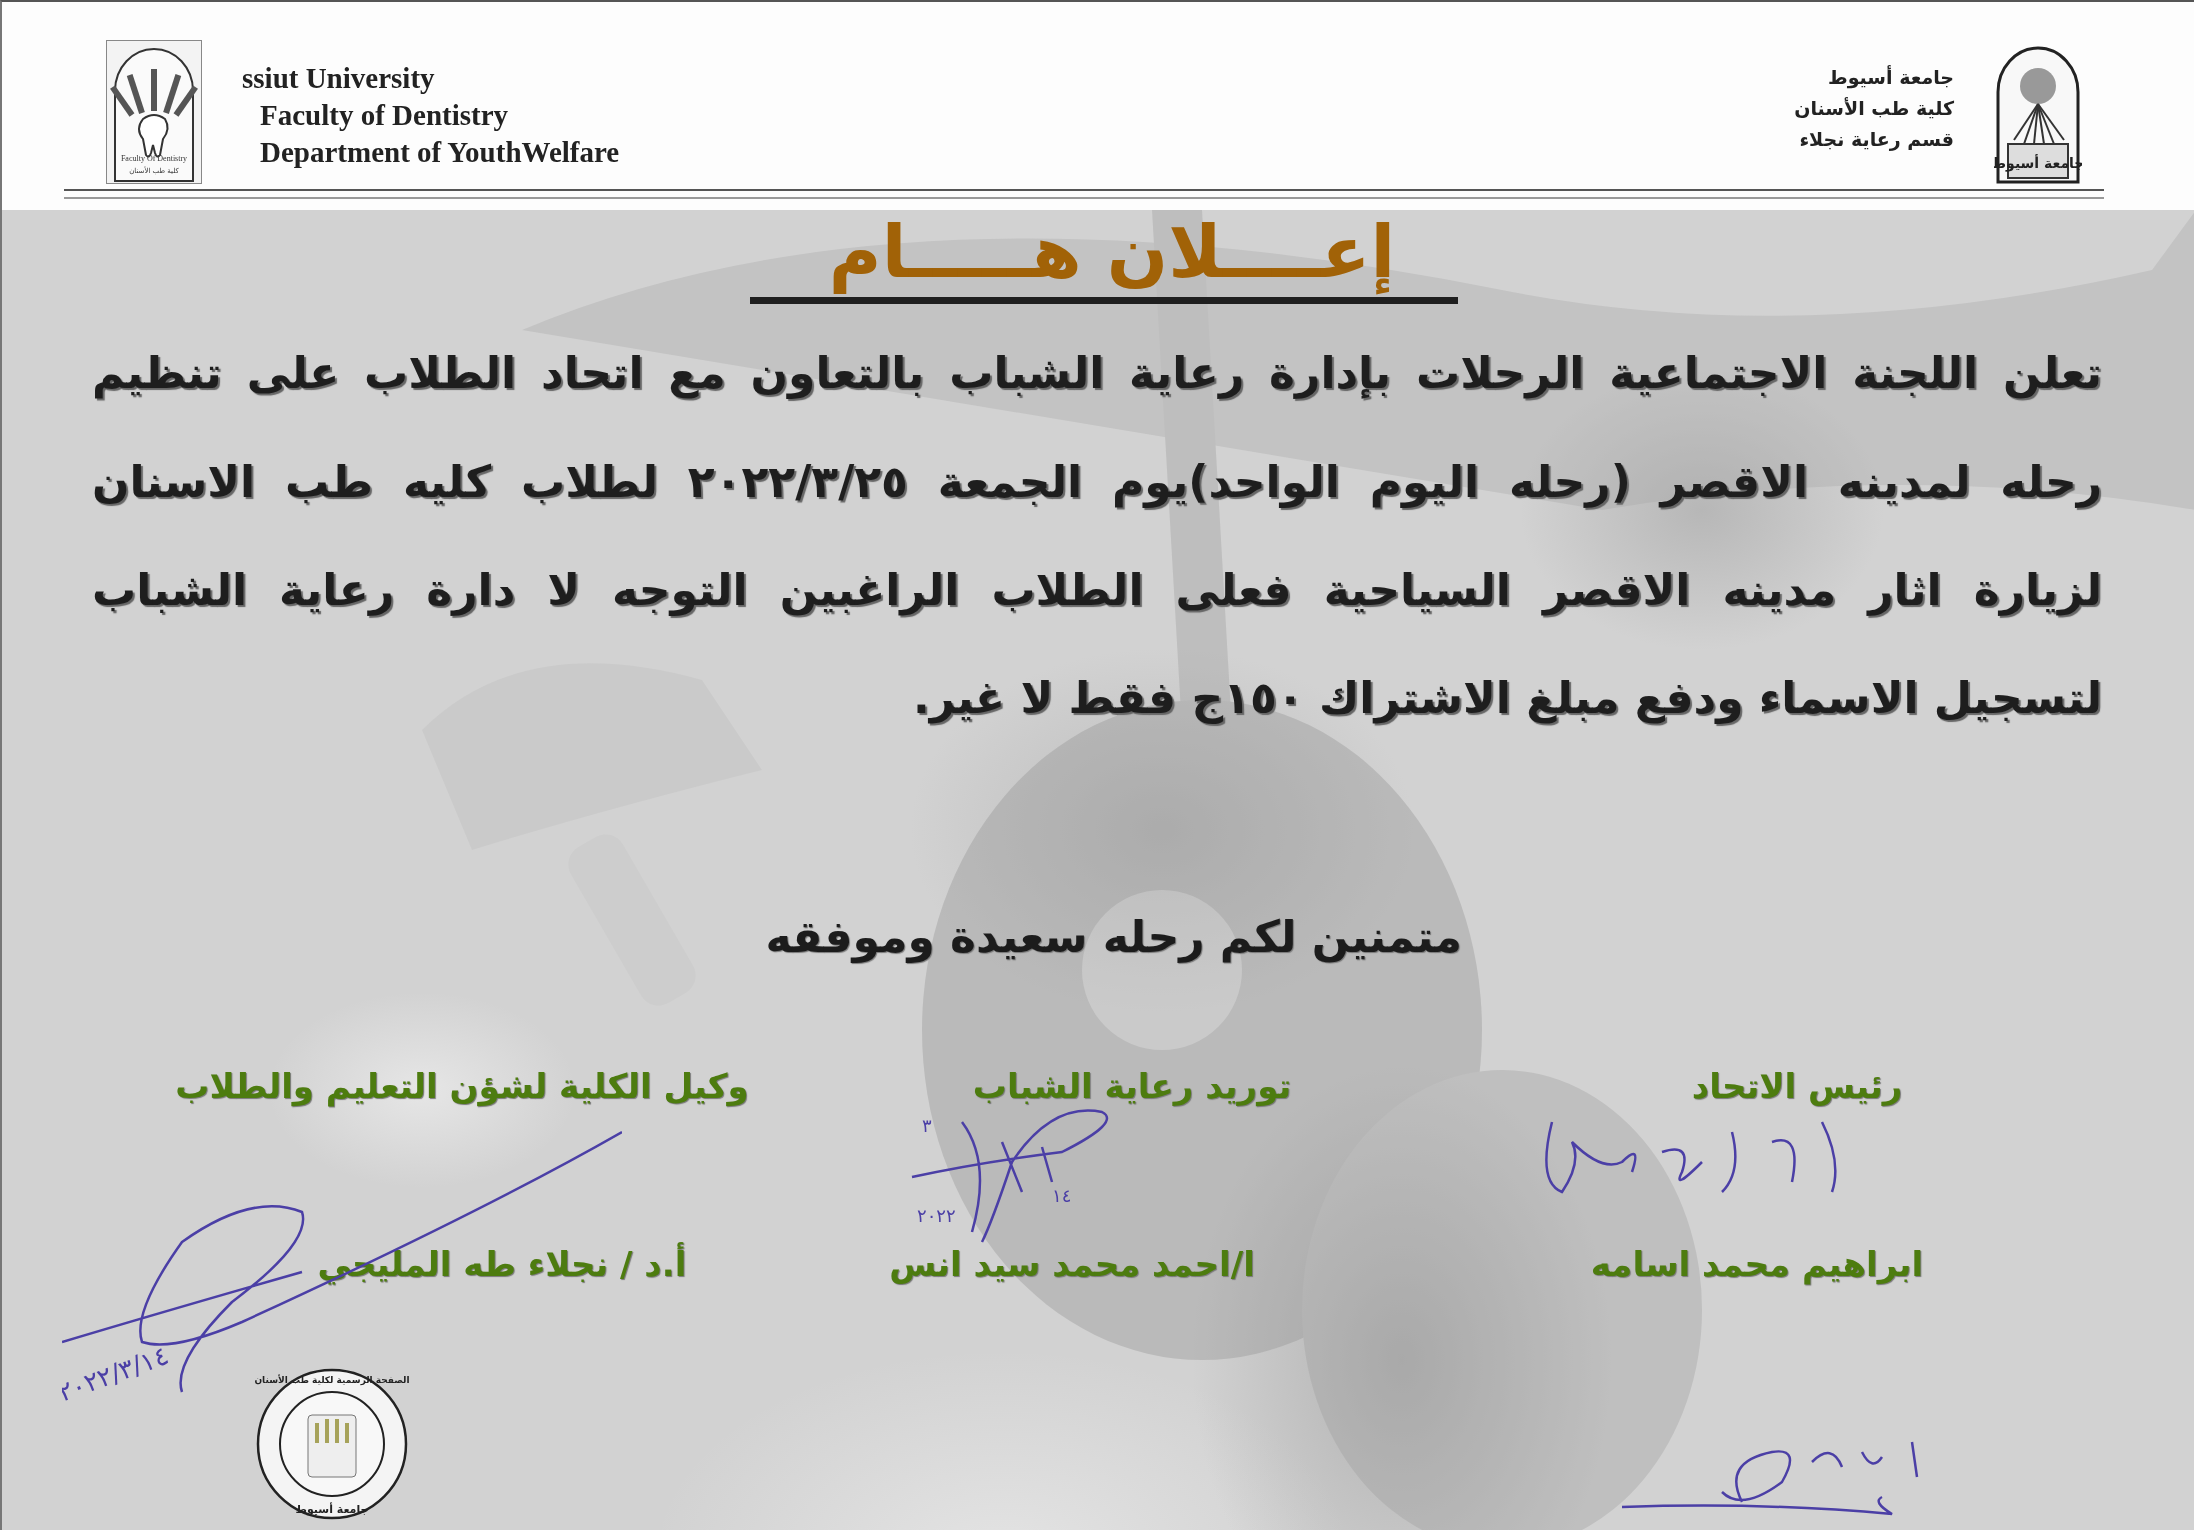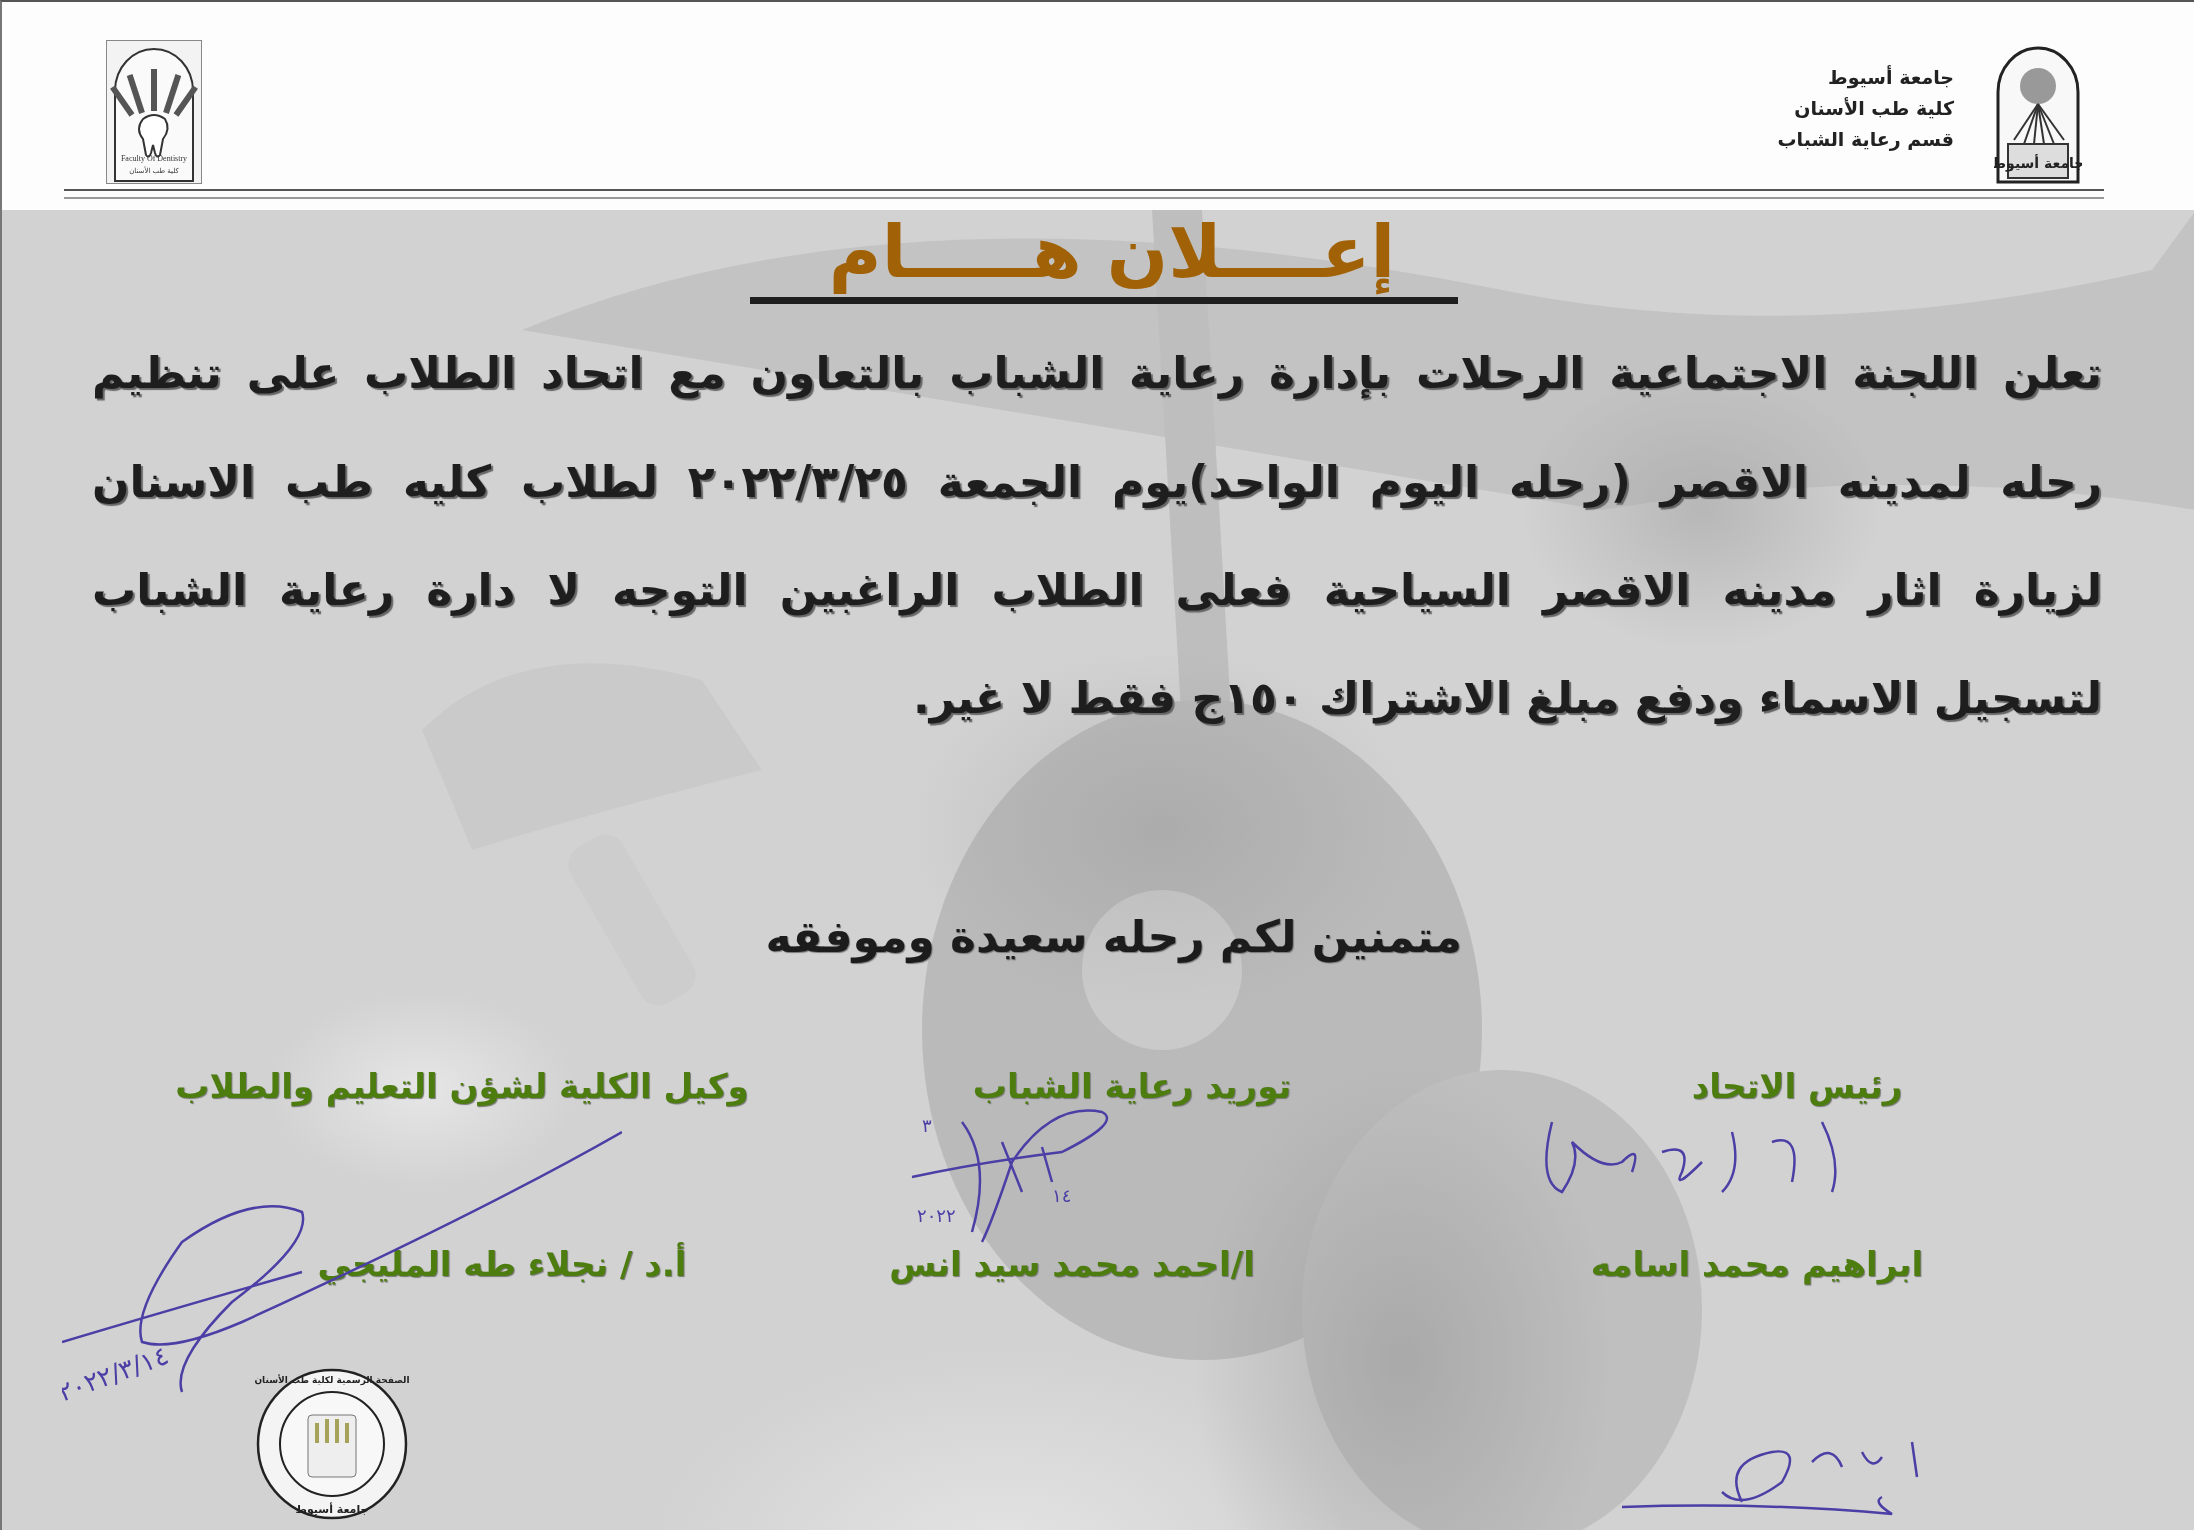--- a/index.html
+++ b/index.html
@@ -84,25 +84,30 @@
         <rect x="44" y="28" width="6" height="42"></rect>
         <rect x="56" y="32" width="6" height="40" transform="rotate(18 59 72)"></rect>
         <rect x="66" y="40" width="6" height="34" transform="rotate(35 69 74)"></rect>
       </g>
       <path d="M36 78 q11 -8 22 0 q6 10 -2 20 l-3 16 q-3 4 -5 -2 l-2 -8 l-2 8 q-2 6 -5 2 l-3 -16 q-8 -10 0 -20z" fill="#fff" stroke="#333" stroke-width="2"></path>
       <text x="47" y="120" font-size="8" text-anchor="middle" font-family="Liberation Serif, serif" fill="#333">Faculty Of Dentistry</text>
       <text x="47" y="132" font-size="7" text-anchor="middle" font-family="DejaVu Sans, sans-serif" fill="#333">كلية طب الأسنان</text>
     </svg>
   </div>
 
+  <div class="en-header">
+    <div class="l1">ssiut University</div>
+    <div class="l2">Faculty of Dentistry</div>
+    <div class="l3">Department of YouthWelfare</div>
+  </div>
 
   <div class="ar-header">
     <div>جامعة أسيوط</div>
     <div>كلية طب الأسنان</div>
-    <div>قسم رعاية الشباب</div>
+    <div>قسم رعاية نجلاء</div>
   </div>
 
   <div class="logo-right">
     <svg width="88" height="140" viewBox="0 0 88 140">
       <path d="M4 138 V48 A40 44 0 0 1 84 48 V138 Z" fill="#f8f8f8" stroke="#222" stroke-width="3"></path>
       <circle cx="44" cy="42" r="18" fill="#999"></circle>
       <g stroke="#333" stroke-width="2">
         <line x1="44" y1="60" x2="20" y2="96"></line>
           <line x1="44" y1="60" x2="30" y2="100"></line>
         <line x1="44" y1="60" x2="40" y2="100"></line>

